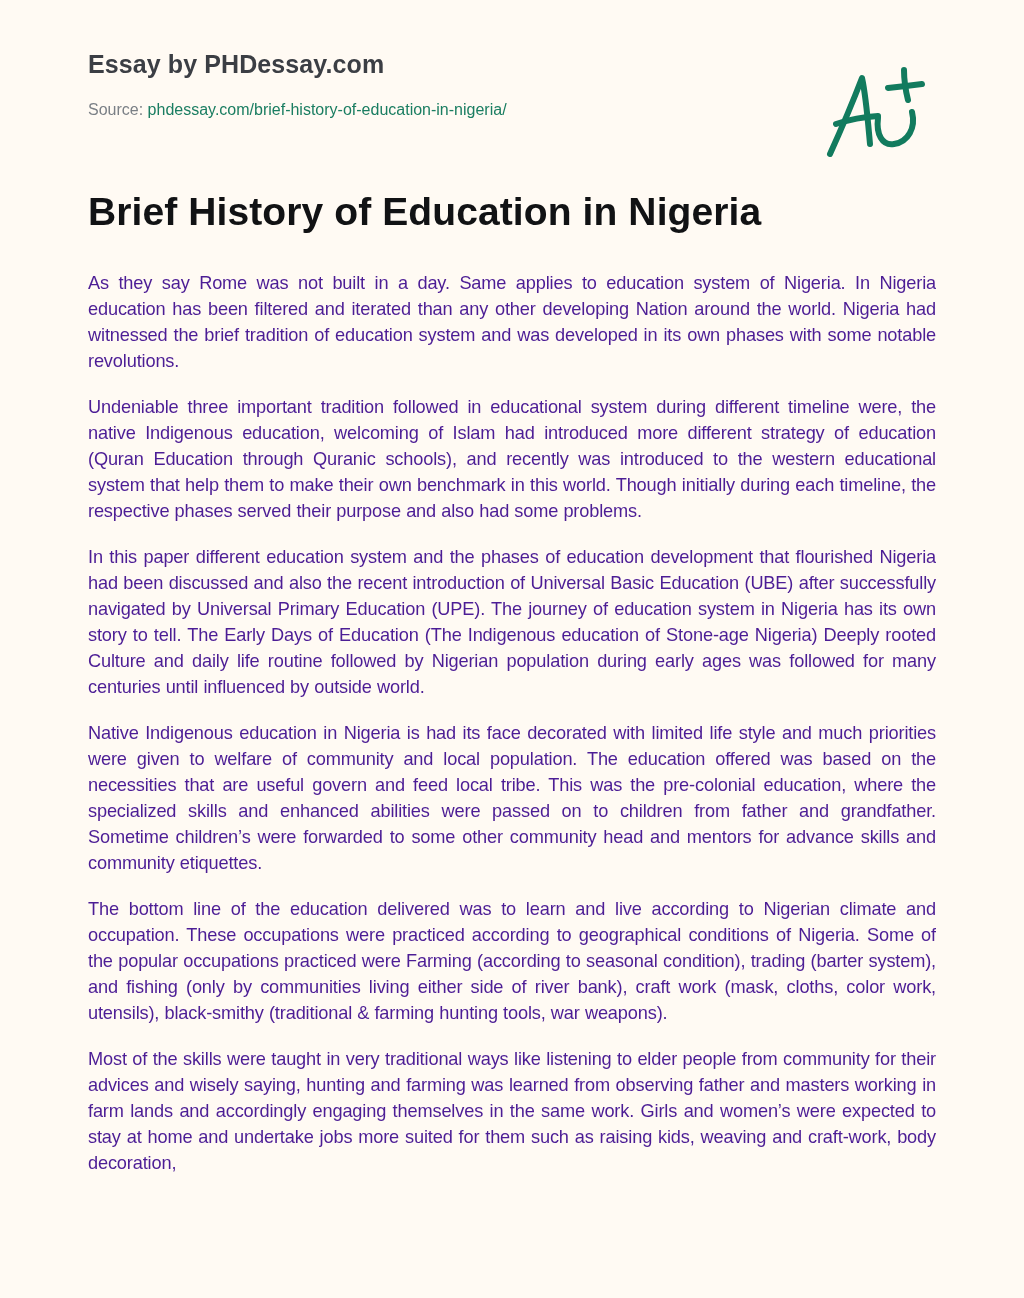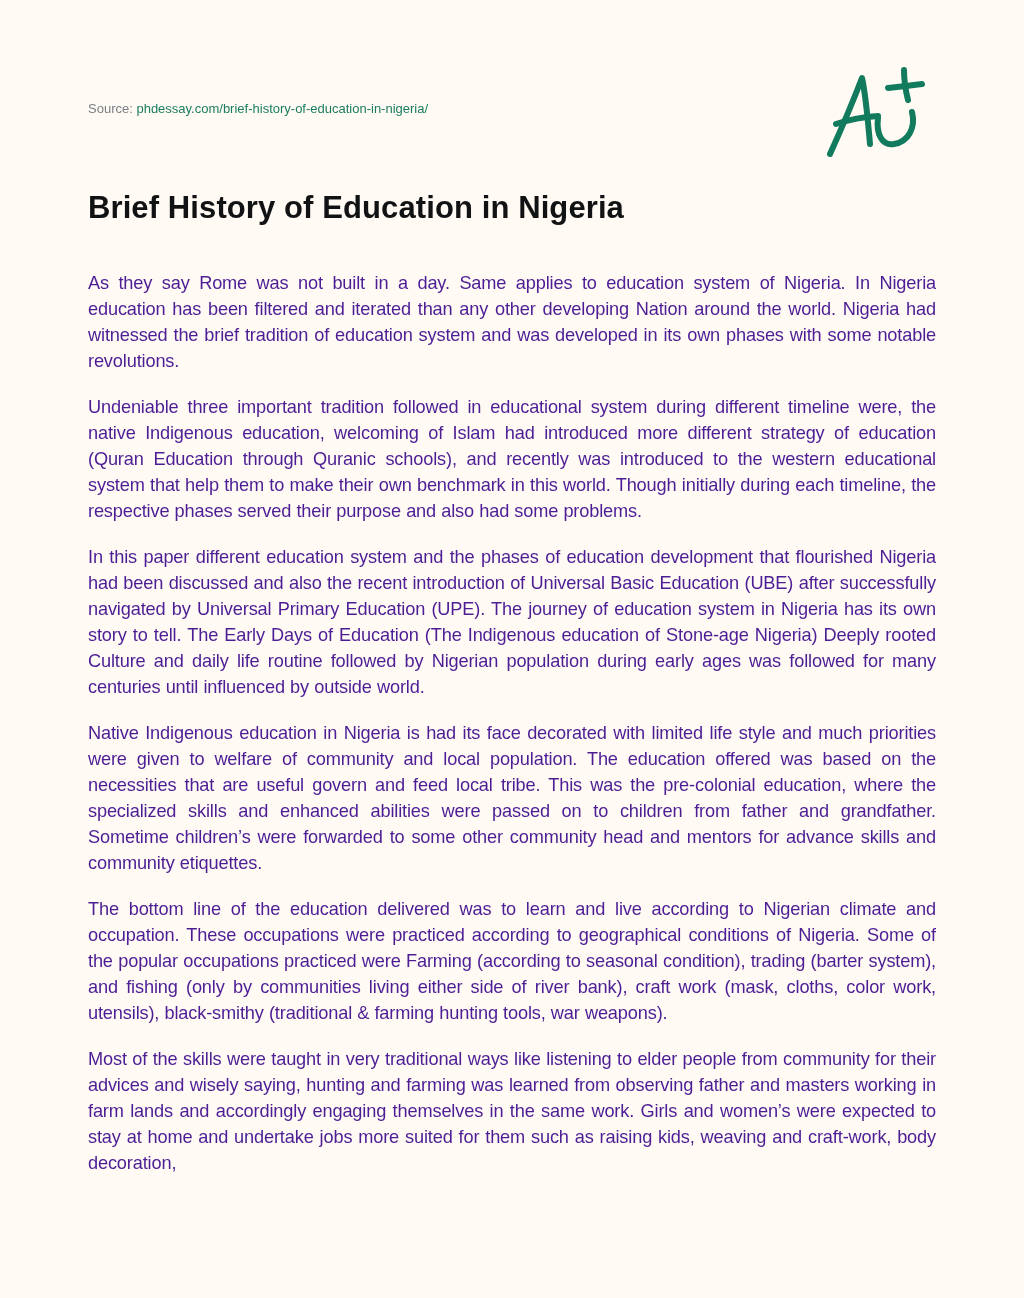--- a/index.html
+++ b/index.html
@@ -28,40 +28,40 @@
       left: 0;
       font-size: 25px;
       font-weight: bold;
       color: #3b3e44;
       letter-spacing: 0.1px;
     }
     .source {
       position: absolute;
       top: 101px;
       left: 0;
-      font-size: 13px;
+      font-size: 16px;
       color: #7a7f85;
     }
     .source a {
       color: #1a7d61;
       text-decoration: none;
     }
     .logo {
       position: absolute;
       left: 738px;
       top: 62px;
       width: 100px;
       height: 100px;
     }
     .title {
       position: absolute;
       top: 190px;
       left: 0;
       margin: 0;
-      font-size: 31px;
+      font-size: 39px;
       font-weight: bold;
       color: #111214;
       letter-spacing: 0.1px;
     }
     .article {
       position: absolute;
       top: 270px;
       left: 0;
       width: 848px;
       height: 980px;
@@ -75,20 +75,21 @@
       text-align: justify;
       text-align-last: left;
       letter-spacing: -0.15px;
       word-spacing: 0.3px;
     }
   </style>
 </head>
 <body>
 
 <div class="page">
+  <div class="brand">Essay by PHDessay.com</div>
 
   <div class="source">
     <span>Source: </span><a>phdessay.com/brief-history-of-education-in-nigeria/</a>
   </div>
 
   <div class="logo">
     <svg width="100" height="100" viewBox="0 0 100 100" fill="none" stroke="#127b5e" stroke-width="6" stroke-linecap="round" stroke-linejoin="round">
       <path d="M4 92 C 14 70, 26 42, 36 16 C 40 34, 42 60, 44 82"></path>
       <path d="M10 62 C 22 58, 34 55, 52 54"></path>
       <path d="M62 26 L 80 24 L 96 22"></path>

